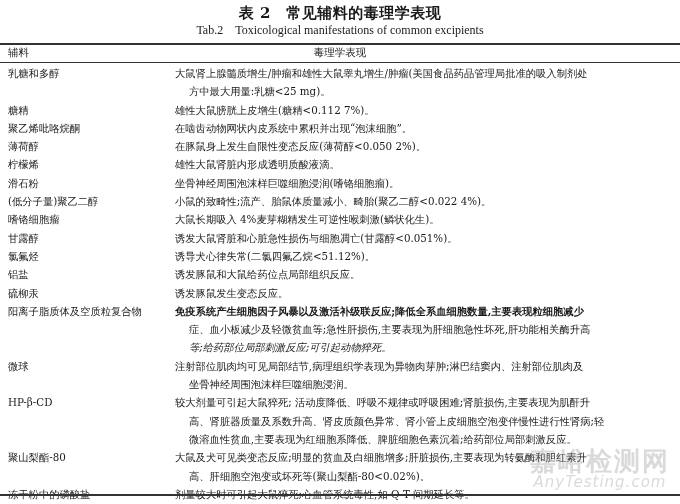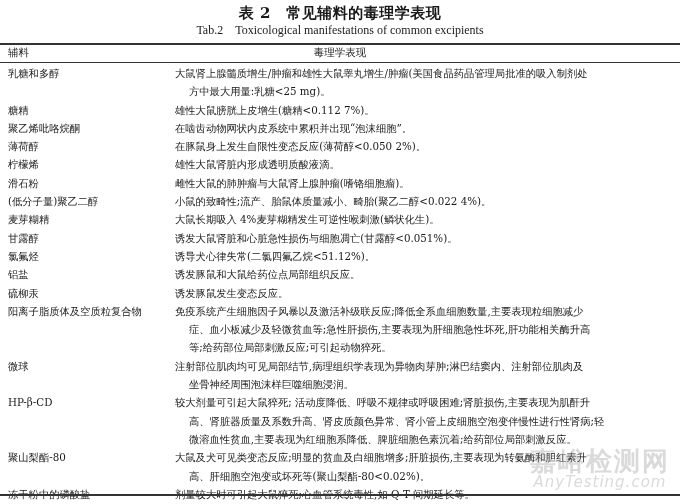--- a/index.html
+++ b/index.html
@@ -81,31 +81,31 @@
     </div>
     <div class="row">
       <span class="name">柠檬烯</span>
       <div class="desc">
         <span class="first" style="display: block;">雄性大鼠肾脏内形成透明质酸液滴。</span>
       </div>
     </div>
     <div class="row">
       <span class="name">滑石粉</span>
       <div class="desc">
-        <span class="first" style="display: block;">雌性大鼠的肺肿瘤与大鼠肾上腺肿瘤(嗜铬细胞瘤)。</span>
+        <span class="first" style="display: block;">坐骨神经周围泡沫样巨噬细胞浸润(嗜铬细胞瘤)。</span>
       </div>
     </div>
     <div class="row">
       <span class="name">(低分子量)聚乙二醇</span>
       <div class="desc">
         <span class="first" style="display: block;">小鼠的致畸性;流产、胎鼠体质量减小、畸胎(聚乙二醇&lt;0.022 4%)。</span>
       </div>
     </div>
     <div class="row">
-      <span class="name">麦芽糊精</span>
+      <span class="name">嗜铬细胞瘤</span>
       <div class="desc">
         <span class="first" style="display: block;">大鼠长期吸入 4%麦芽糊精发生可逆性喉刺激(鳞状化生)。</span>
       </div>
     </div>
     <div class="row">
       <span class="name">甘露醇</span>
       <div class="desc">
         <span class="first" style="display: block;">诱发大鼠肾脏和心脏急性损伤与细胞凋亡(甘露醇&lt;0.051%)。</span>
       </div>
     </div>
@@ -123,23 +123,23 @@
     </div>
     <div class="row">
       <span class="name">硫柳汞</span>
       <div class="desc">
         <span class="first" style="display: block;">诱发豚鼠发生变态反应。</span>
       </div>
     </div>
     <div class="row">
       <span class="name">阳离子脂质体及空质粒复合物</span>
       <div class="desc">
-        <span class="first" style="display: block;">免疫系统产生细胞因子风暴以及激活补级联反应;降低全系血细胞数量,主要表现粒细胞减少</span>
+        <span class="first" style="display: block; font-weight: bold;">免疫系统产生细胞因子风暴以及激活补级联反应;降低全系血细胞数量,主要表现粒细胞减少</span>
         <span class="cont" style="display: block;">症、血小板减少及轻微贫血等;急性肝损伤,主要表现为肝细胞急性坏死,肝功能相关酶升高</span>
-        <span class="cont" style="display: block;">等;给药部位局部刺激反应;可引起动物猝死。</span>
+        <span class="cont" style="display: block; font-style: italic;">等;给药部位局部刺激反应;可引起动物猝死。</span>
       </div>
     </div>
     <div class="row">
       <span class="name">微球</span>
       <div class="desc">
         <span class="first" style="display: block;">注射部位肌肉均可见局部结节,病理组织学表现为异物肉芽肿;淋巴结窦内、注射部位肌肉及</span>
         <span class="cont" style="display: block;">坐骨神经周围泡沫样巨噬细胞浸润。</span>
       </div>
     </div>
     <div class="row">

